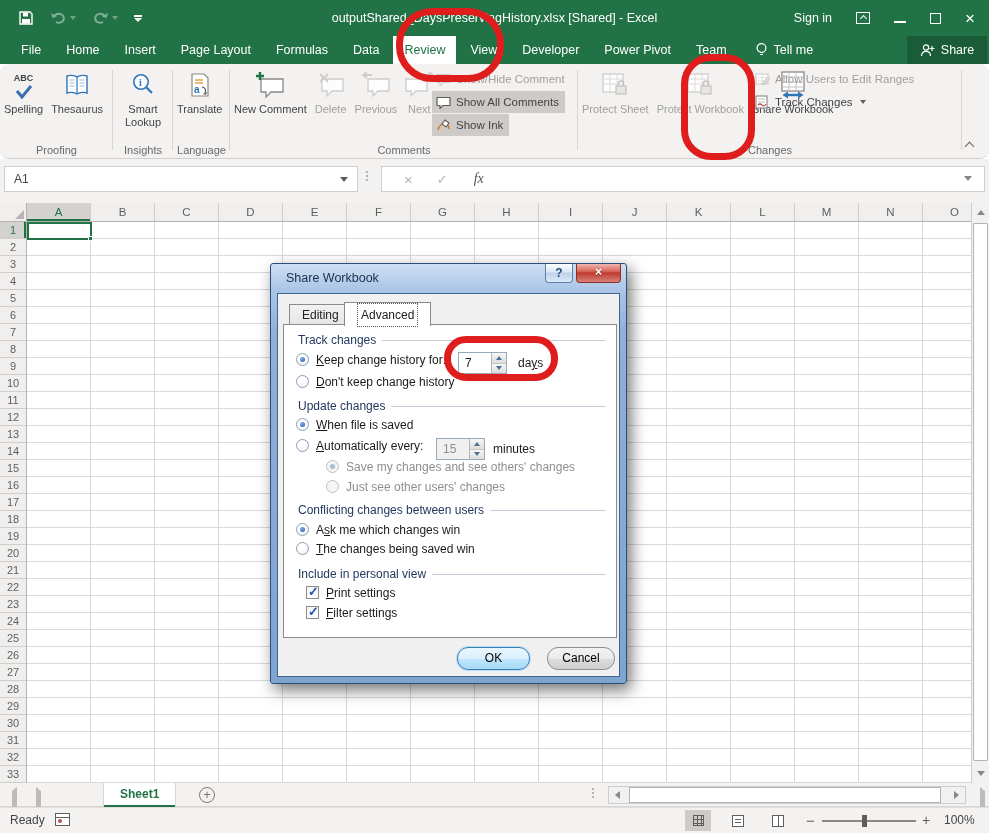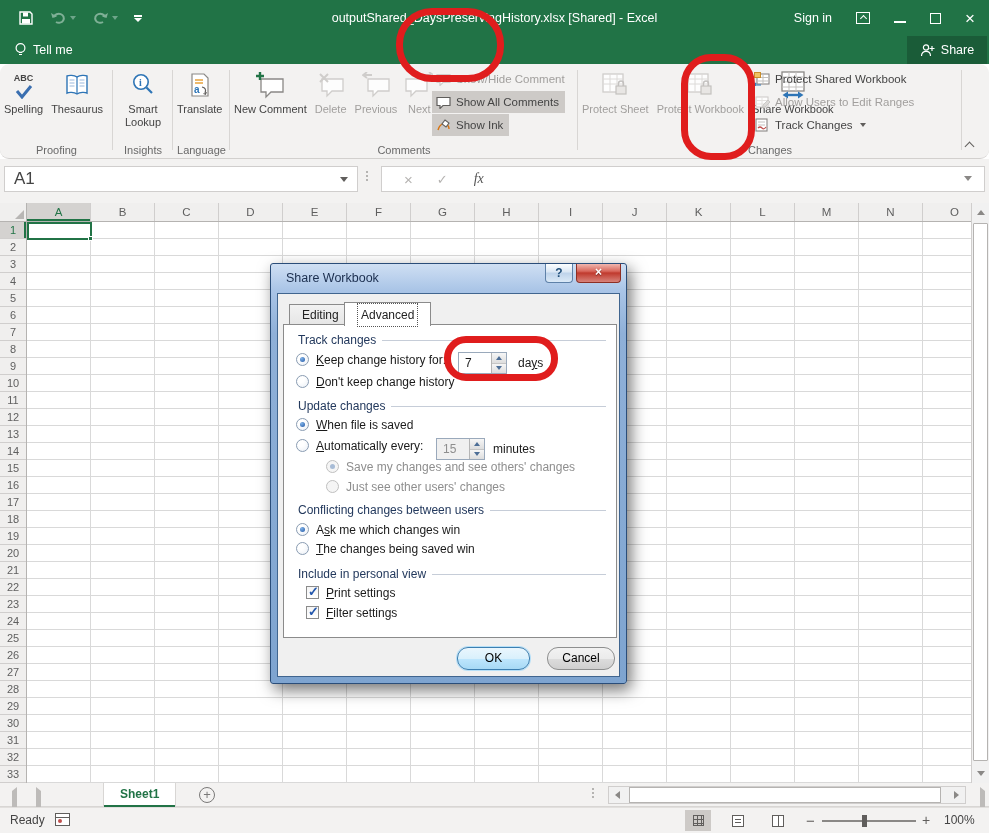--- a/index.html
+++ b/index.html
@@ -47,21 +47,21 @@
   .dd-caret { width:0; height:0; border-left:3.5px solid transparent; border-right:3.5px solid transparent; border-top:4px solid #605e5c; margin-left:2px; }
   .collapse-ribbon { position:absolute; right:14px; bottom:8px; width:10px; height:10px; }
   .collapse-ribbon::after { content:""; position:absolute; left:1px; top:3px; width:6px; height:6px; border-left:1.5px solid #605e5c; border-top:1.5px solid #605e5c; transform:rotate(45deg); }
   .g-proofing{left:0;width:113px;} .g-insights{left:113px;width:60px;} .g-language{left:173px;width:57px;}
   .g-comments{left:230px;width:348px;} .g-changes{left:578px;width:384px;}
   .abc-txt { font-size:9px; font-weight:bold; color:#444; letter-spacing:0; }
   .sp-icon { display:flex; flex-direction:column; align-items:center; }
 
   
   .fbar-row { position:absolute; left:0; top:159px; width:100%; height:44px; background:#f3f2f1; }
-  .namebox { position:absolute; left:4px; top:7px; width:354px; height:26px; background:#fff; border:1px solid #d0cecd; font-size:17px; color:#444; line-height:24px; padding-left:9px; }
+  .namebox { position:absolute; left:4px; top:7px; width:354px; height:26px; background:#fff; border:1px solid #d0cecd; font-size:12px; color:#444; line-height:24px; padding-left:9px; }
   .namebox .nb-caret { position:absolute; right:9px; top:10px; width:0; height:0; border-left:4px solid transparent; border-right:4px solid transparent; border-top:5px solid #605e5c; }
   .fbar-dots { position:absolute; left:366px; top:12px; display:flex; flex-direction:column; gap:2px; }
   .fbar-dots i { width:2px; height:2px; background:#a19f9d; border-radius:50%; }
   .fxbar { position:absolute; left:381px; right:4px; top:7px; height:26px; background:#fff; border:1px solid #d0cecd; display:flex; align-items:center; }
   .fx-x { color:#b5b3b1; font-size:15px; margin-left:22px; }
   .fx-ck { color:#b5b3b1; font-size:13px; margin-left:24px; }
   .fx-fx { font-family:"Liberation Serif", serif; font-style:italic; font-size:14px; color:#555; margin-left:26px; }
   .fx-exp { position:absolute; right:12px; top:9px; width:0; height:0; border-left:4px solid transparent; border-right:4px solid transparent; border-top:5px solid #8a8886; }
 
   
@@ -208,20 +208,33 @@
     <div class="title-right">
       <span>Sign in</span>
       <span class="rdo-icon"></span>
       <span class="wc-min"></span>
       <span class="wc-max"></span>
       <span class="wc-close">×</span>
     </div>
   </div>
 
   <div class="tabrow">
+    <div id="ribbon-tabs">
+        <div class="rtab">File</div>
+        <div class="rtab">Home</div>
+        <div class="rtab">Insert</div>
+        <div class="rtab">Page Layout</div>
+        <div class="rtab">Formulas</div>
+        <div class="rtab">Data</div>
+        <div class="rtab active">Review</div>
+        <div class="rtab">View</div>
+        <div class="rtab">Developer</div>
+        <div class="rtab">Power Pivot</div>
+        <div class="rtab">Team</div>
+      </div>
     <div class="tellme">
       <svg width="13" height="16" viewBox="0 0 13 16">
           <circle cx="6.5" cy="6" r="4.4" fill="none" stroke="#fff" stroke-width="1.2"></circle>
           <path d="M5 10.5h3M5 12.5h3" stroke="#fff" stroke-width="1.2"></path>
         </svg>
       <span>Tell me</span>
     </div>
     <div class="share-btn">
       <svg width="15" height="14" viewBox="0 0 15 14">
           <circle cx="6" cy="4.5" r="2.6" fill="none" stroke="#fff" stroke-width="1.2"></circle>
@@ -387,29 +400,20 @@
                 <path d="M4 6h22M4 11h22M4 16h22M11 1v19M18 1v19" stroke="#c3c1bf" stroke-width="1"></path>
                 <path d="M9 24h12" stroke="#2e75b6" stroke-width="2.4"></path>
                 <path d="M10 20.5 L4.5 24 l5.5 3.5z" fill="#2e75b6"></path>
                 <path d="M20 20.5 L25.5 24 l-5.5 3.5z" fill="#2e75b6"></path>
               </svg>
           </span>
           <span>Share Workbook</span>
         </div>
       </div>
       <div class="smallcol" style="left:172px;">
-        <div class="smallrow">
-          <svg width="16" height="14" viewBox="0 0 16 14">
-              <rect x="3" y="2" width="12" height="10" fill="#fff" stroke="#8a8886" stroke-width="1.1"></rect>
-              <path d="M3 5.5h12M3 9h12M9 2v10" stroke="#c3c1bf" stroke-width="1"></path>
-              <rect x="0.5" y="0.5" width="6" height="5" fill="#f0c261" stroke="#c98d2a" stroke-width="1"></rect>
-              <path d="M1 13h6M2.2 11l-2 2 2 2" fill="none" stroke="#2e75b6" stroke-width="1.2"></path>
-            </svg>
-          <span>Protect Shared Workbook</span>
-        </div>
         <div class="smallrow gray">
           <svg width="16" height="14" viewBox="0 0 16 14">
               <rect x="2" y="2" width="12" height="10" fill="#fdfdfd" stroke="#cfcdcb" stroke-width="1.1"></rect>
               <path d="M2 5.5h12M2 9h12M8 2v10" stroke="#e3e1df" stroke-width="1"></path>
               <path d="M9 10 l5-5 2 2-5 5-2.5.5z" fill="#dcdad8" stroke="#c3c1bf" stroke-width=".8"></path>
             </svg>
           <span>Allow Users to Edit Ranges</span>
         </div>
         <div class="smallrow">
           <svg width="16" height="14" viewBox="0 0 16 14">

